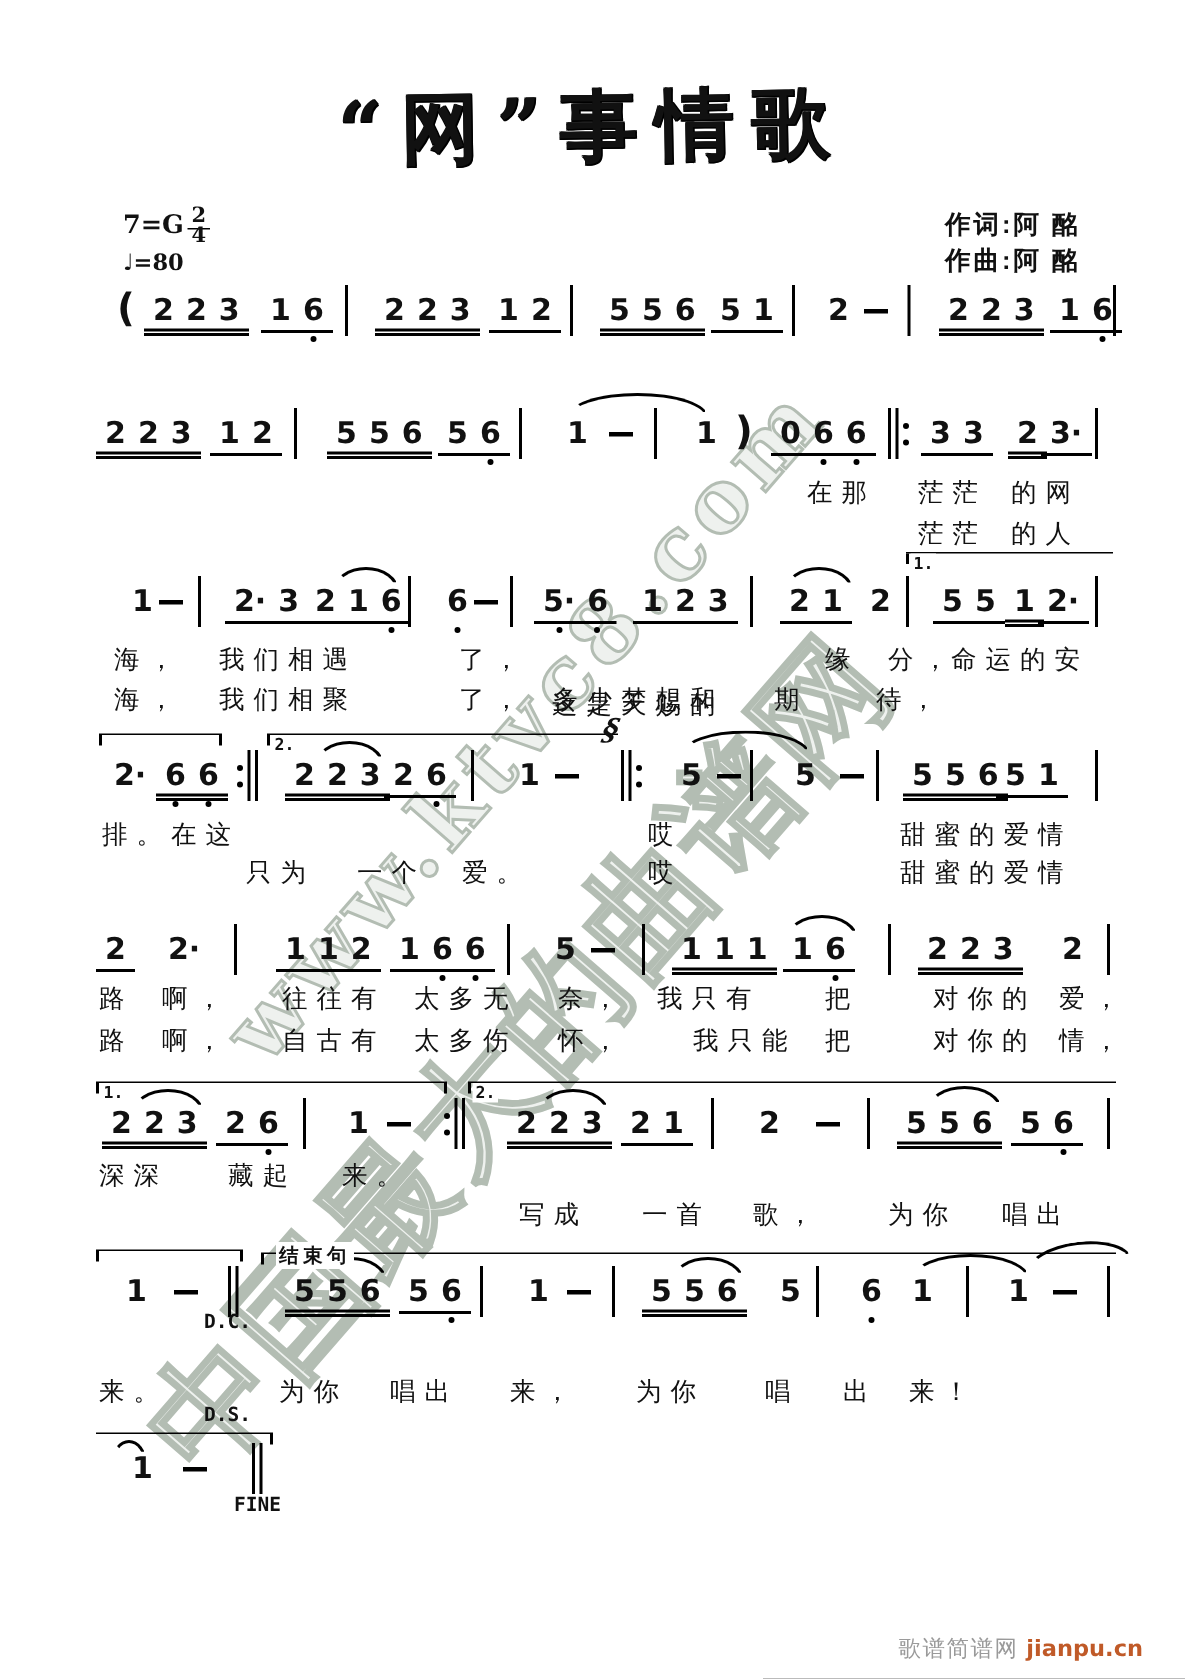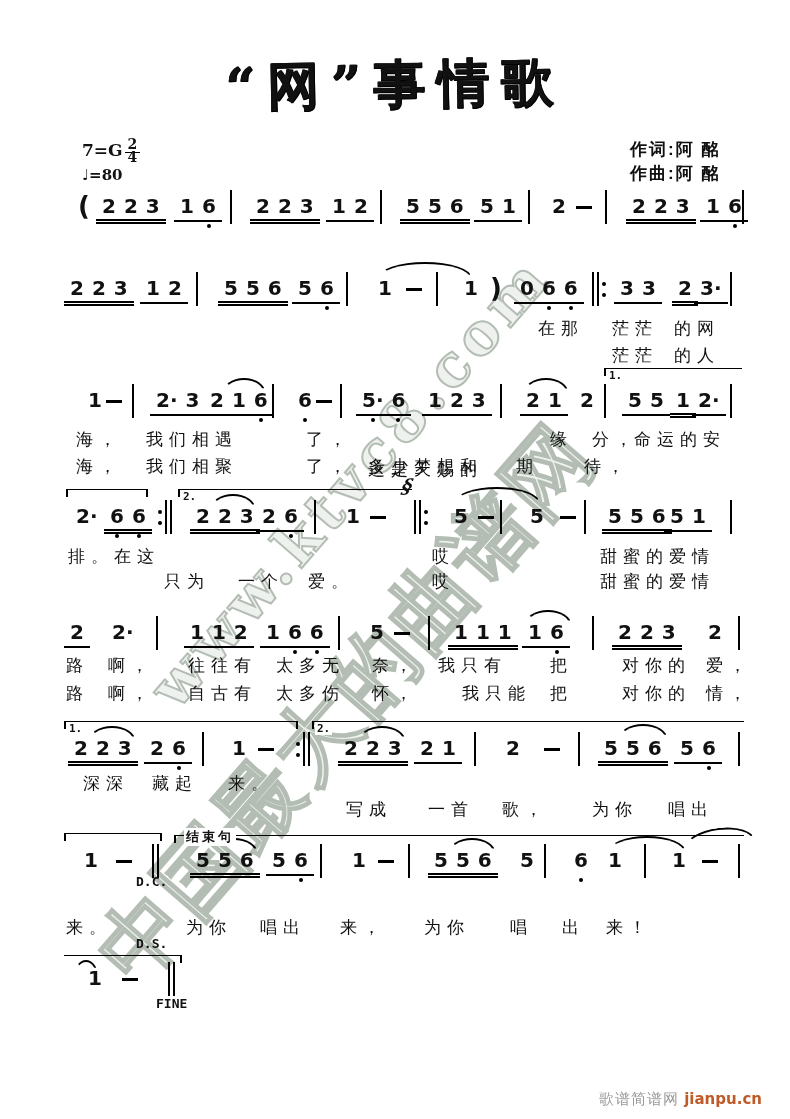--- a/index.html
+++ b/index.html
@@ -524,21 +524,21 @@
       <div class="lyr" style="left: 706px; top: 654px;">爱，</div>
       <div class="lyr" style="left: 66px; top: 682px;">路</div>
       <div class="lyr" style="left: 108px; top: 682px;">啊，</div>
       <div class="lyr" style="left: 188px; top: 682px;">自古有</div>
       <div class="lyr" style="left: 276px; top: 682px;">太多伤</div>
       <div class="lyr" style="left: 372px; top: 682px;">怀，</div>
       <div class="lyr" style="left: 462px; top: 682px;">我只能</div>
       <div class="lyr" style="left: 550px; top: 682px;">把</div>
       <div class="lyr" style="left: 622px; top: 682px;">对你的</div>
       <div class="lyr" style="left: 706px; top: 682px;">情，</div>
-      <div class="lyr" style="left: 83px; top: 772px;">深深</div>
+      <div class="lyr" style="left: 66px; top: 772px;">深深</div>
       <div class="lyr" style="left: 152px; top: 772px;">藏起</div>
       <div class="lyr" style="left: 228px; top: 772px;">来。</div>
       <div class="lyr" style="left: 346px; top: 798px;">写成</div>
       <div class="lyr" style="left: 428px; top: 798px;">一首</div>
       <div class="lyr" style="left: 502px; top: 798px;">歌，</div>
       <div class="lyr" style="left: 592px; top: 798px;">为你</div>
       <div class="lyr" style="left: 668px; top: 798px;">唱出</div>
       <div class="lyr" style="left: 66px; top: 916px;">来。</div>
       <div class="lyr" style="left: 186px; top: 916px;">为你</div>
       <div class="lyr" style="left: 260px; top: 916px;">唱出</div>

